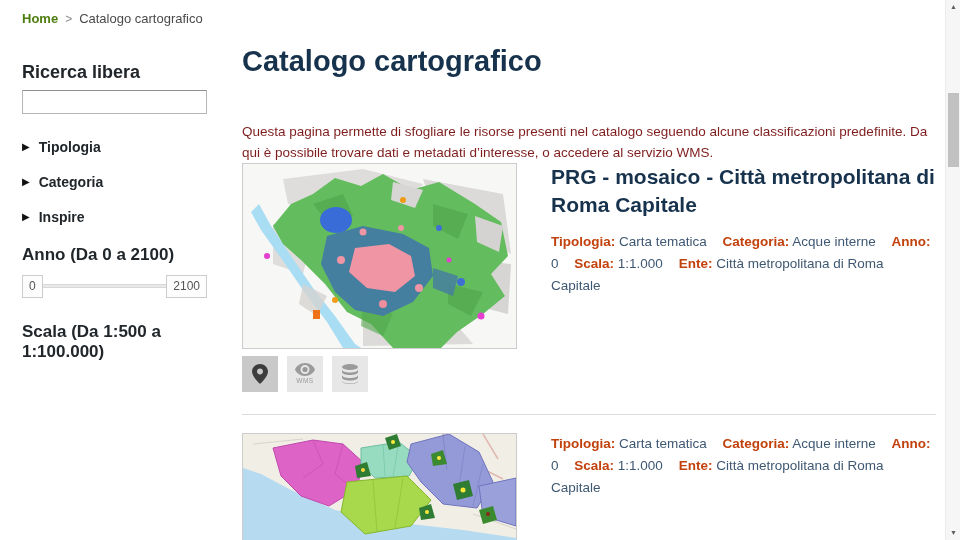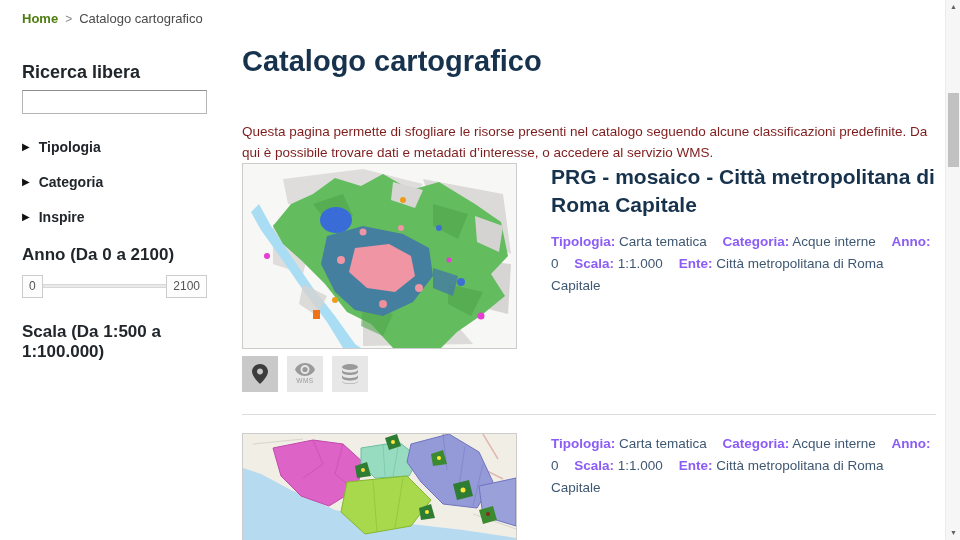--- a/index.html
+++ b/index.html
@@ -63,21 +63,21 @@
     width:36px; height:36px; border:0; cursor:pointer;
     display:flex; flex-direction:column; align-items:center; justify-content:center;
     background:#e7e7e7; padding:0;
   }
   .action-btn.primary { background:#c9c9c9; }
   .action-btn .wms-text { font-size:6.5px; color:#9a9a9a; letter-spacing:0.5px; margin-top:1px; }
 
   .text-col { flex:1; min-width:0; }
   .item-title { font-size:21px; font-weight:bold; color:#17324d; line-height:1.32; margin-bottom:13px; }
   .meta { font-size:13.5px; line-height:22px; color:#3f5872; }
-  .meta b { color:#8b5cf6; }
+  .meta b { color:#c2410c; }
   .meta .pair { margin-right:12px; white-space:normal; }
 
   .divider { border:0; border-top:1px solid #dddddd; margin:22px 0 0 0; }
 
   
   .scrollbar {
     position:absolute; right:0; top:0; width:15px; height:540px;
     background:#f6f6f6; border-left:1px solid #ececec;
   }
   .scroll-arrow {

